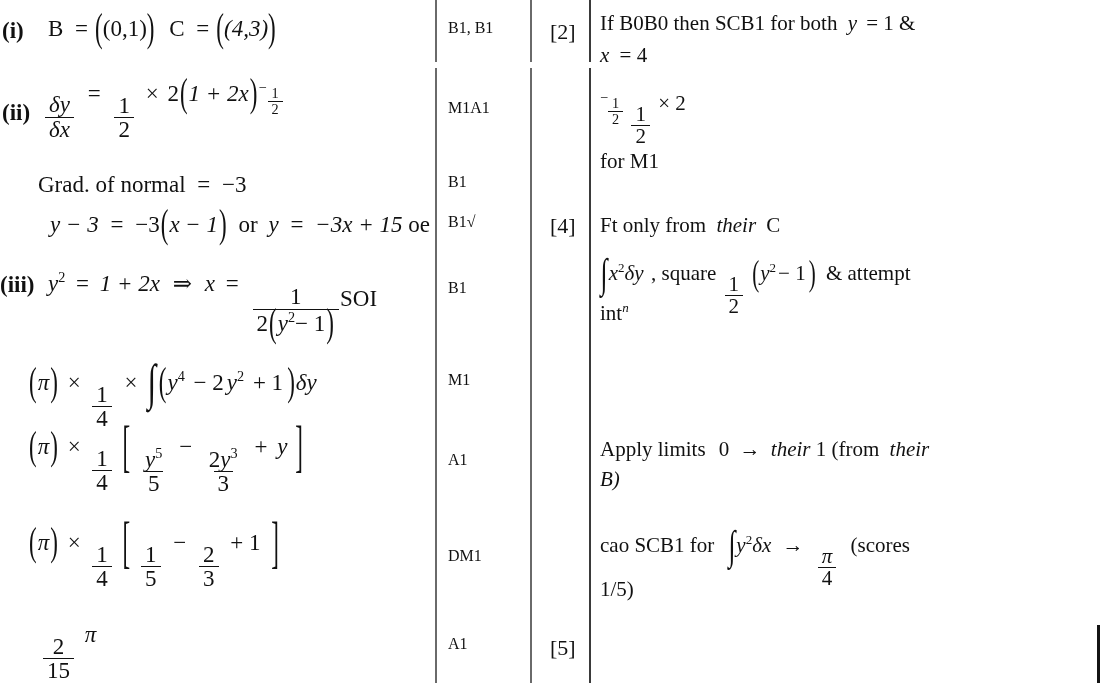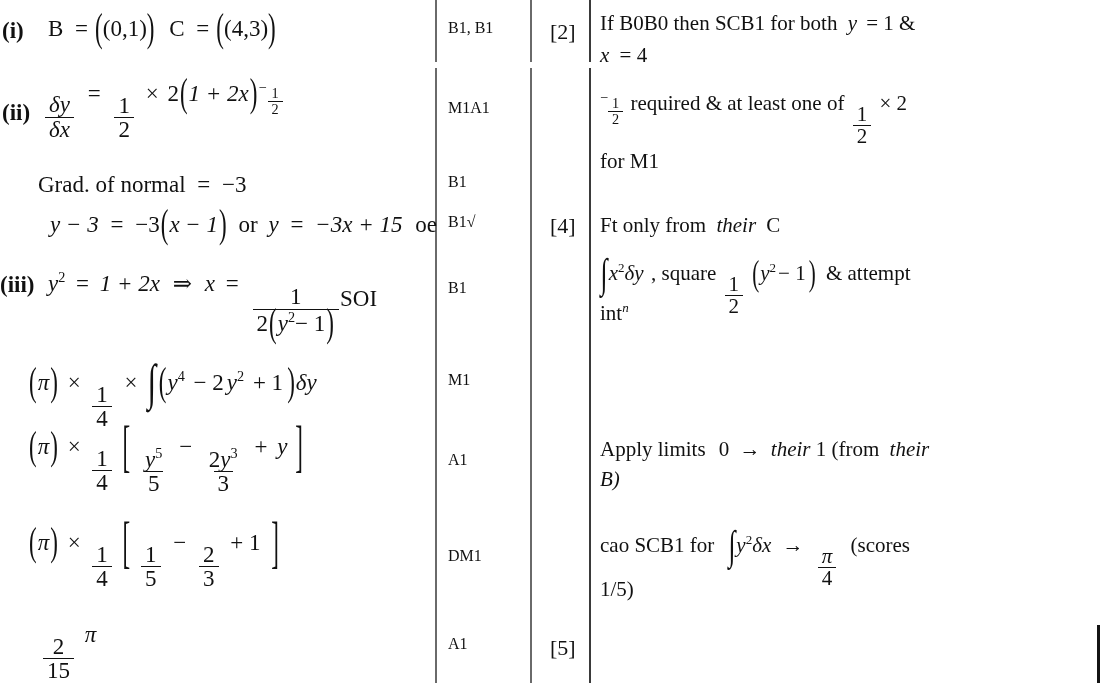--- a/index.html
+++ b/index.html
@@ -114,21 +114,21 @@
 
 <div class="page-edge"></div>
 
 <div class="cell work" style="left:2px; top:16px;">
   <span class="lbl">(i)</span>
 </div>
 <div class="cell work math" style="left:48px; top:14px;">
   <span class="up">B</span>
   <span class="op" style="margin:0 6px;">=</span><span class="paren">(</span><span class="num" style="margin:0 -1px;">(0,1)</span><span class="paren">)</span>
   <span class="up" style="margin-left:8px;">C</span>
-  <span class="op" style="margin:0 6px;">=</span><span class="paren">(</span><span class="num" style="margin:12px -1px;">(4,3)</span><span class="paren">)</span>
+  <span class="op" style="margin:0 6px;">=</span><span class="paren">(</span><span class="num" style="margin:12px -1px;font-style:italic;">(4,3)</span><span class="paren">)</span>
 </div>
 
 <div class="cell work" style="left:2px; top:98px;">
   <span class="lbl">(ii)</span>
 </div>
 <div class="cell work math" style="left:42px; top:78px;">
   <span class="frac" style="vertical-align:-0.5em;">
     <span class="n" style="font-style:italic;">δy</span>
     <span class="d" style="font-style:italic;">δx</span>
   </span>
@@ -151,21 +151,21 @@
 </div>
 
 <div class="cell work math" style="left:50px; top:210px;">
   <span>y − 3</span>
   <span class="op" style="margin:0 6px;">=</span>
   <span class="num">−3</span><span class="paren">(</span><span>x − 1</span><span class="paren">)</span>
   <span class="up" style="margin:0 5px;">or</span>
   <span>y</span>
   <span class="op" style="margin:0 6px;">=</span>
   <span>−3x + 15</span>
-  <span class="up" style="margin-left:7px;">oe</span>
+  <span class="up" style="margin-left:0;">oe</span>
 </div>
 
 <div class="cell work" style="left:0px; top:270px;">
   <span class="lbl">(iii)</span>
 </div>
 <div class="cell work math" style="left:48px; top:268px;">
   <span>y</span><sup class="exn">2</sup>
   <span class="op" style="margin:0 5px;">=</span>
   <span>1 + 2x</span>
   <span class="op" style="margin:0 7px;">⇒</span>
@@ -266,21 +266,20 @@
 <div class="cell note math" style="left:600px; top:42px;">
   <span>x</span>
   <span class="up" style="margin-left:5px;">= 4</span>
 </div>
 
 <div class="cell note math" style="left:600px; top:88px; width:492px;">
   <span style="font-size:0.68em; vertical-align:super; font-style:normal;"><span>−</span><span class="frac" style="vertical-align:-0.45em; margin:0;">
         <span class="n">1</span>
         <span class="d">2</span>
       </span></span>
-  <span class="up" style="margin-left:2px;">required &amp; at least one of</span>
   <span class="frac" style="font-style:normal;">
     <span class="n">1</span>
     <span class="d">2</span>
   </span>
   <span class="up">× 2</span>
 </div>
 <div class="cell note" style="left:600px; top:148px;">
   <span>for M1</span>
 </div>
 

